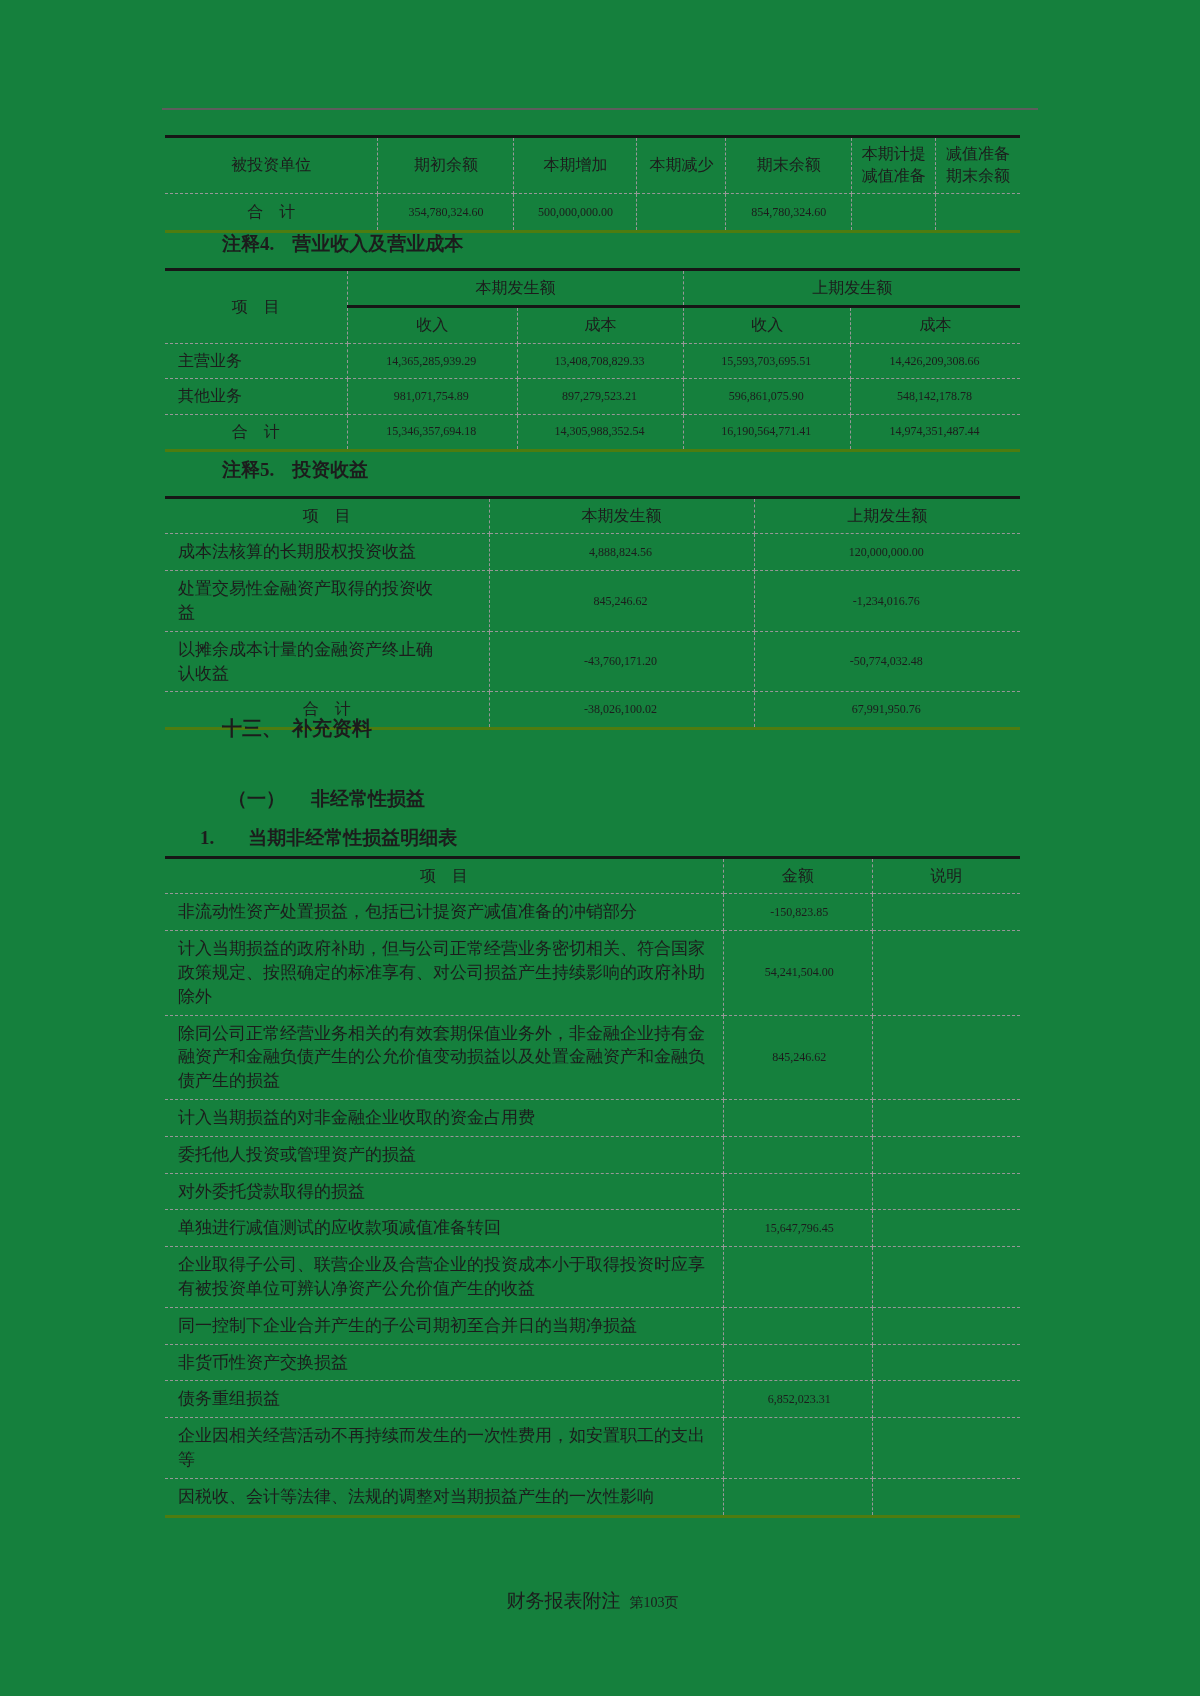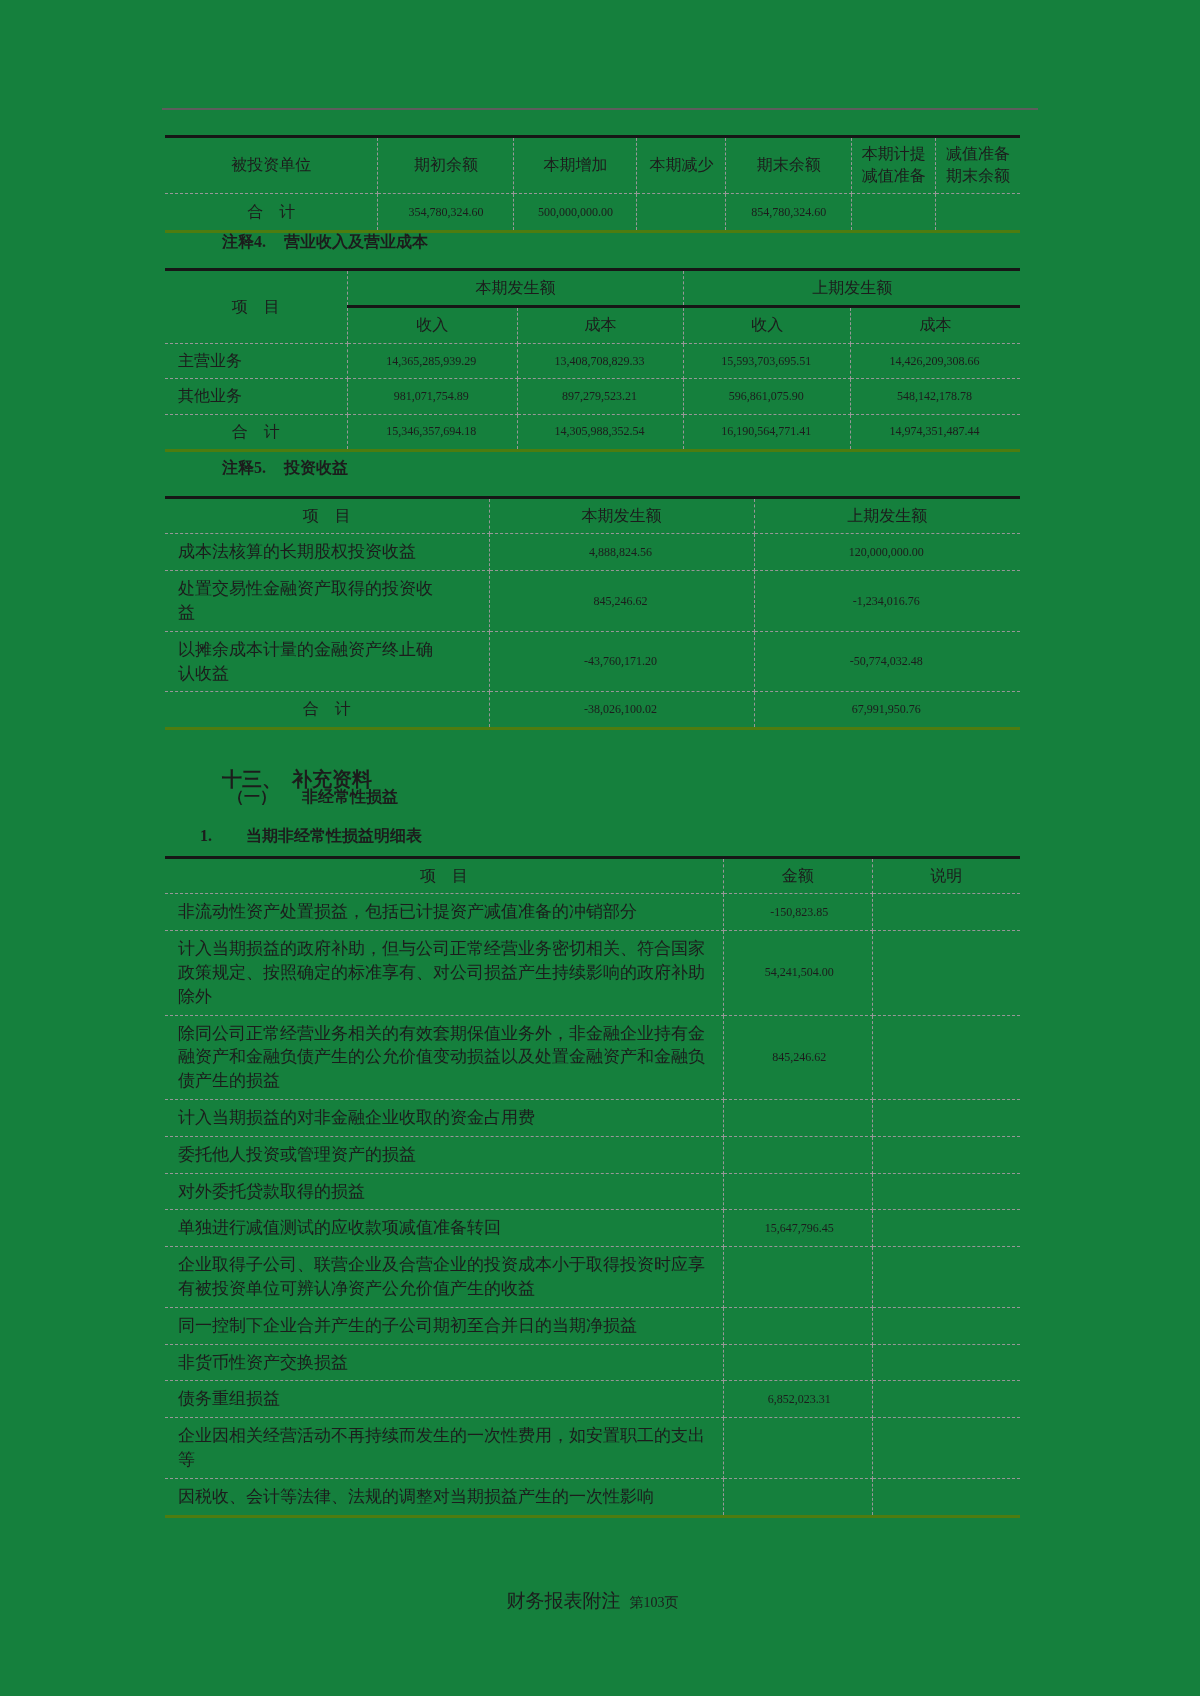--- a/index.html
+++ b/index.html
@@ -52,21 +52,21 @@
   .t1 th { padding: 5px 4px; }
   .t1 td { padding: 7px 6px; }
   
   .t3 .lbl { padding-right: 48px; font-size: 17px; }
   
   .t4 .lbl { font-size: 17px; }
   .t4 .num { padding-right: 5px; }
   .heading {
     position: absolute;
     font-weight: bold;
-    font-size: 16px;
+    font-size: 19px;
     line-height: 1.25;
     white-space: nowrap;
   }
   .h-note { left: 222px; }
   .h-sec { left: 222px; font-size: 20px; }
   .gap18 { margin-left: 18px; }
   .gap10 { margin-left: 10px; }
   .gap26 { margin-left: 26px; }
   .gap34 { margin-left: 34px; }
   .page-footer {
@@ -209,21 +209,21 @@
         </tr>
         <tr class="last">
           <td class="center">合　计</td>
           <td class="num">-38,026,100.02</td>
           <td class="num">67,991,950.76</td>
         </tr>
       </tbody>
     </table>
   </div>
 
-  <div class="heading h-sec" style="top:767px;">
+  <div class="heading h-sec" style="top:716px;">
     <span>十三、</span><span class="gap10">补充资料</span>
   </div>
   <div class="heading" style="left:228px; top:787px;">
     <span>（一）</span><span class="gap26">非经常性损益</span>
   </div>
   <div class="heading" style="left:200px; top:826px;">
     <span>1.</span><span class="gap34">当期非经常性损益明细表</span>
   </div>
 
   <div class="tbl-wrap" style="top:856px;">

